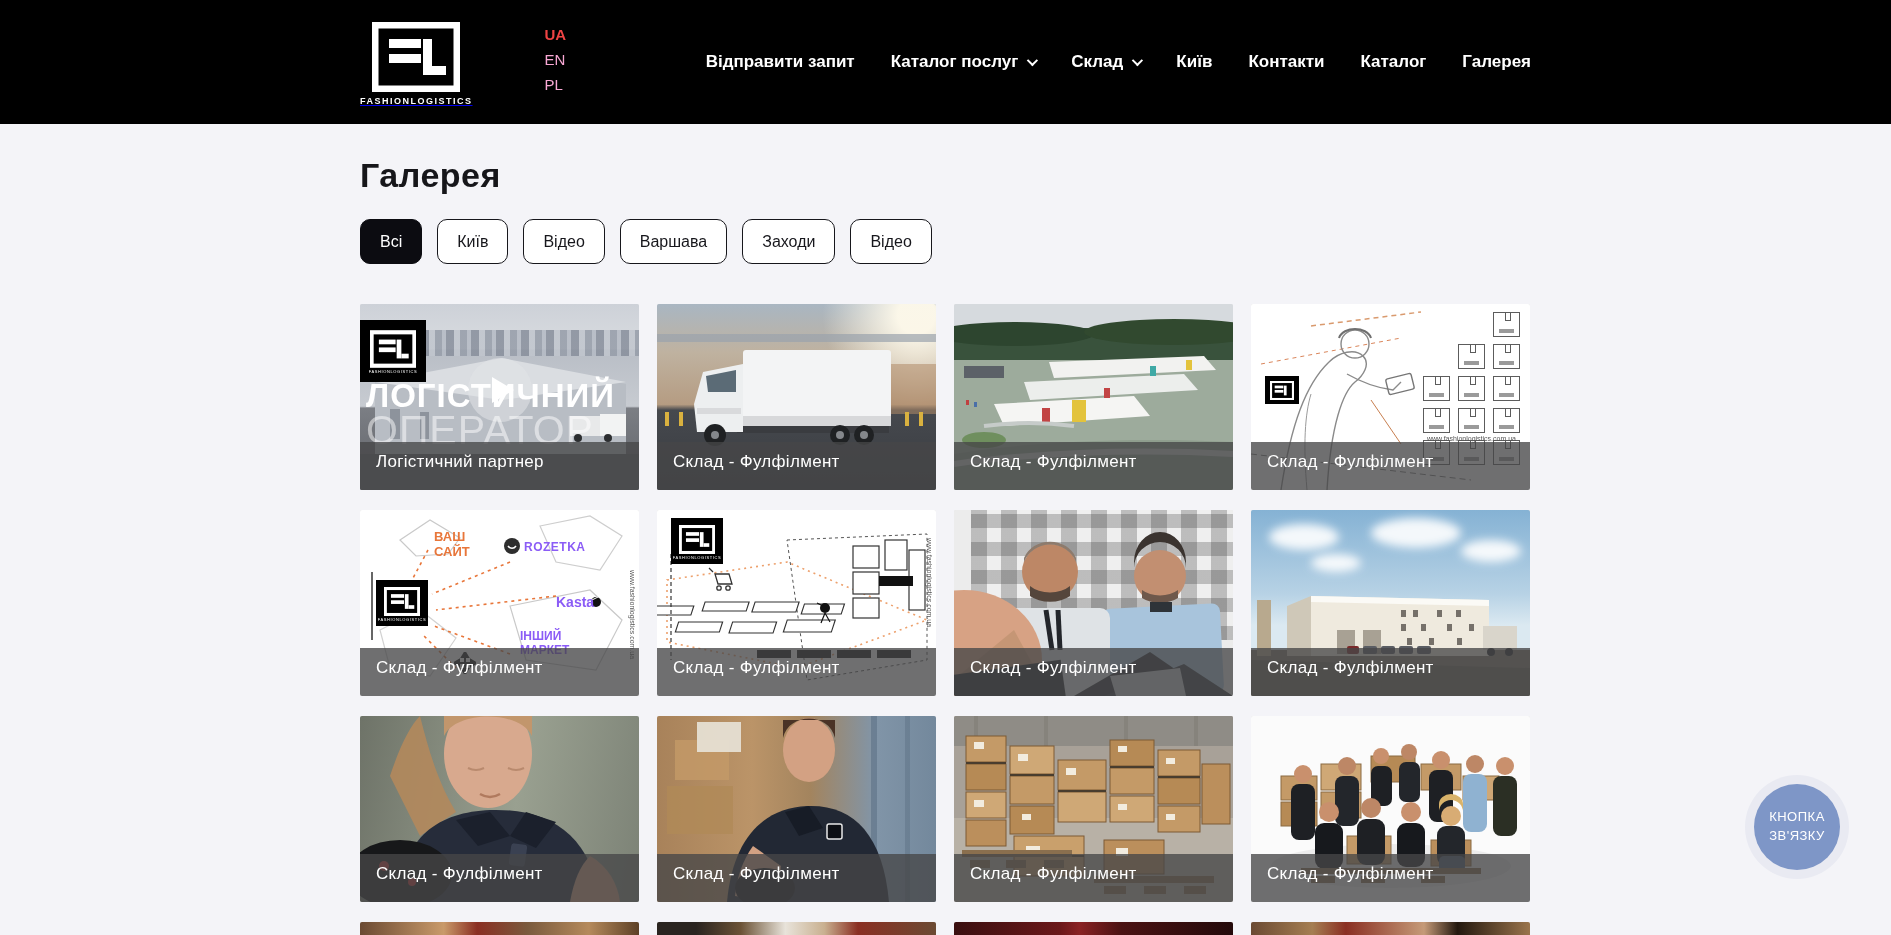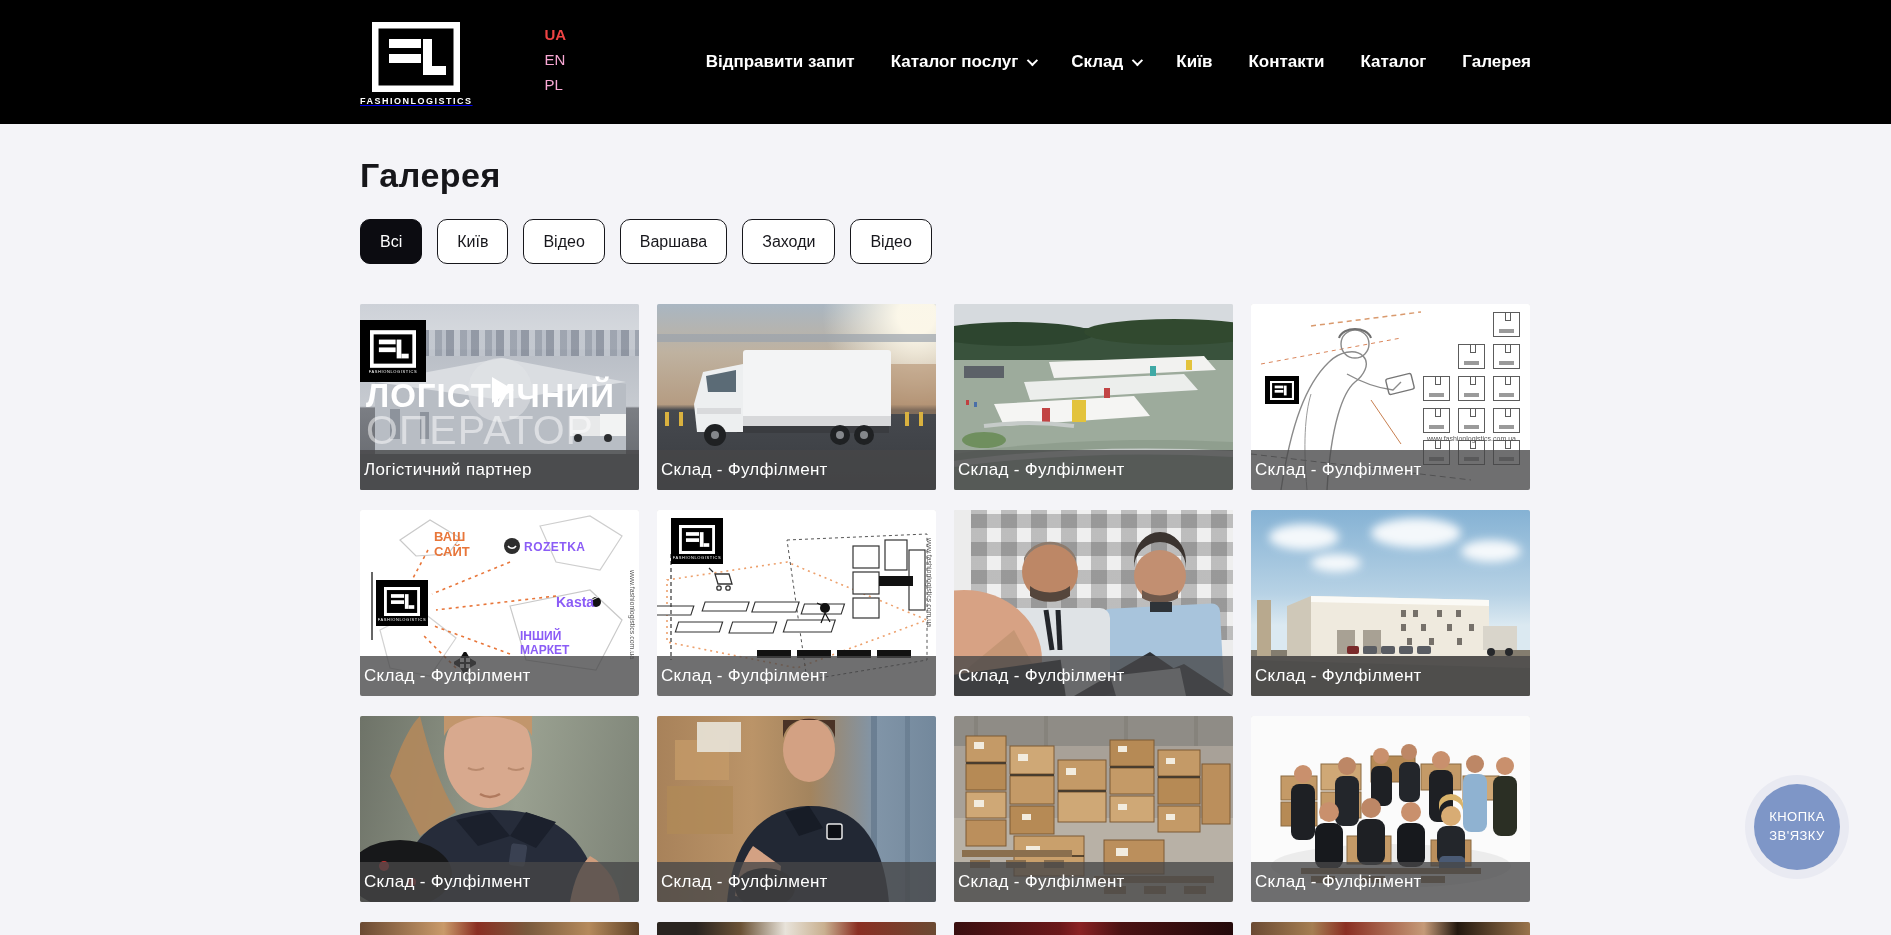--- a/index.html
+++ b/index.html
@@ -22,21 +22,21 @@
   .main { width:1171px; margin:0 auto; padding-top:32px; }
   .page-title { font-size:34px; font-weight:700; color:#16161a; letter-spacing:.5px; margin-bottom:24px; }
   .filters { display:flex; gap:15px; margin-bottom:40px; }
   .filter-btn { height:45px; padding:0 19px; border:1px solid #17171c; border-radius:10px; background:#fff; color:#17171c; font-size:16px; font-family:inherit; cursor:pointer; white-space:nowrap;text-align:center; }
   .filter-btn.active { background:#0c0c11; color:#fff; border-color:#0c0c11; }
 
   
   .grid { display:grid; grid-template-columns:repeat(4,279px); gap:20px 18px; }
   .tile { position:relative; width:279px; height:186px; border-radius:2px; overflow:hidden; cursor:pointer; background:#ddd; }
   .img { position:absolute; inset:0; }
-  .caption { position:absolute; left:0; right:0; bottom:0; height:40px; background:rgba(70,70,72,.78); color:#fff; font-size:17px; line-height:40px; padding:0 4px; letter-spacing:.3px; white-space:nowrap; overflow:hidden; }
+  .caption { position:absolute; left:0; right:0; bottom:0; height:48px; background:rgba(70,70,72,.78); color:#fff; font-size:17px; line-height:40px; padding:0 16px; letter-spacing:.3px; white-space:nowrap; overflow:hidden; }
 
   
   .fl-badge { position:absolute; background:#000; display:flex; flex-direction:column; align-items:center; justify-content:center; padding:4px 5px 2px; }
   .fl-badge .fl-sub { color:#fff; font-size:4px; letter-spacing:.6px; margin-top:1px; }
   .fl-mark-ink { display:block; }
 
   
   .s-video { background:linear-gradient(180deg,#cdd1d8 0%,#d9dce0 24%,#b9bec6 25%,#c7cbd1 55%,#7b7e84 56%,#606368 100%); }
   .s-video .skyline { position:absolute; top:26px; left:0; right:0; height:26px; background:repeating-linear-gradient(90deg,#959ca8 0 7px,#b4bac4 7px 11px,#878e9b 11px 19px,#c0c5cd 19px 25px); opacity:.85; }
   .play-wrap { position:absolute; left:50%; top:46%; transform:translate(-50%,-50%); width:64px; height:64px; border-radius:50%; background:rgba(225,227,232,.55); display:flex; align-items:center; justify-content:center; }

